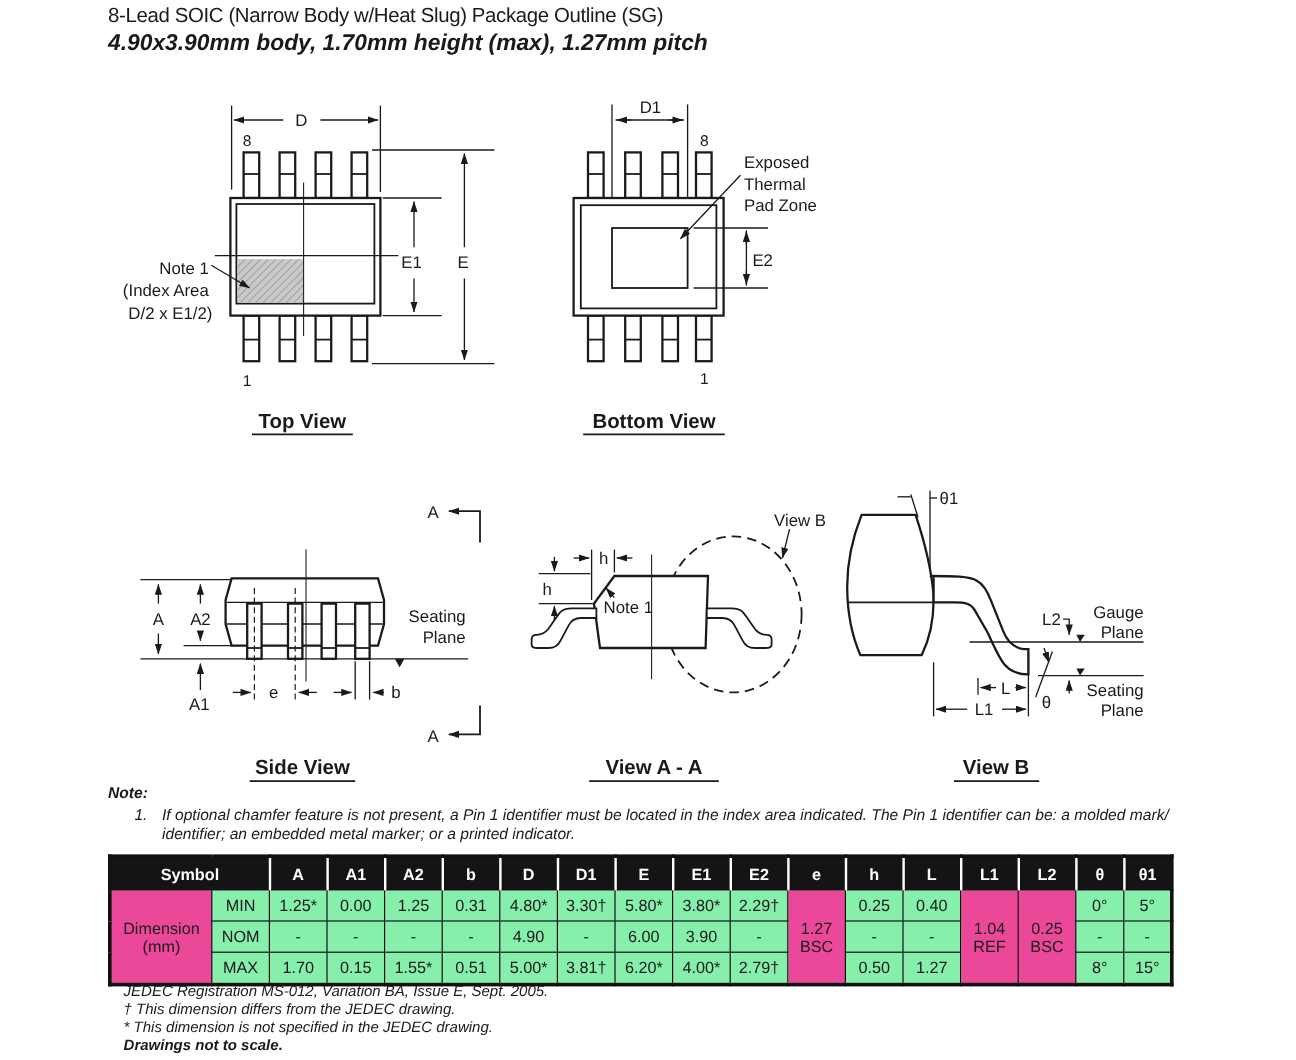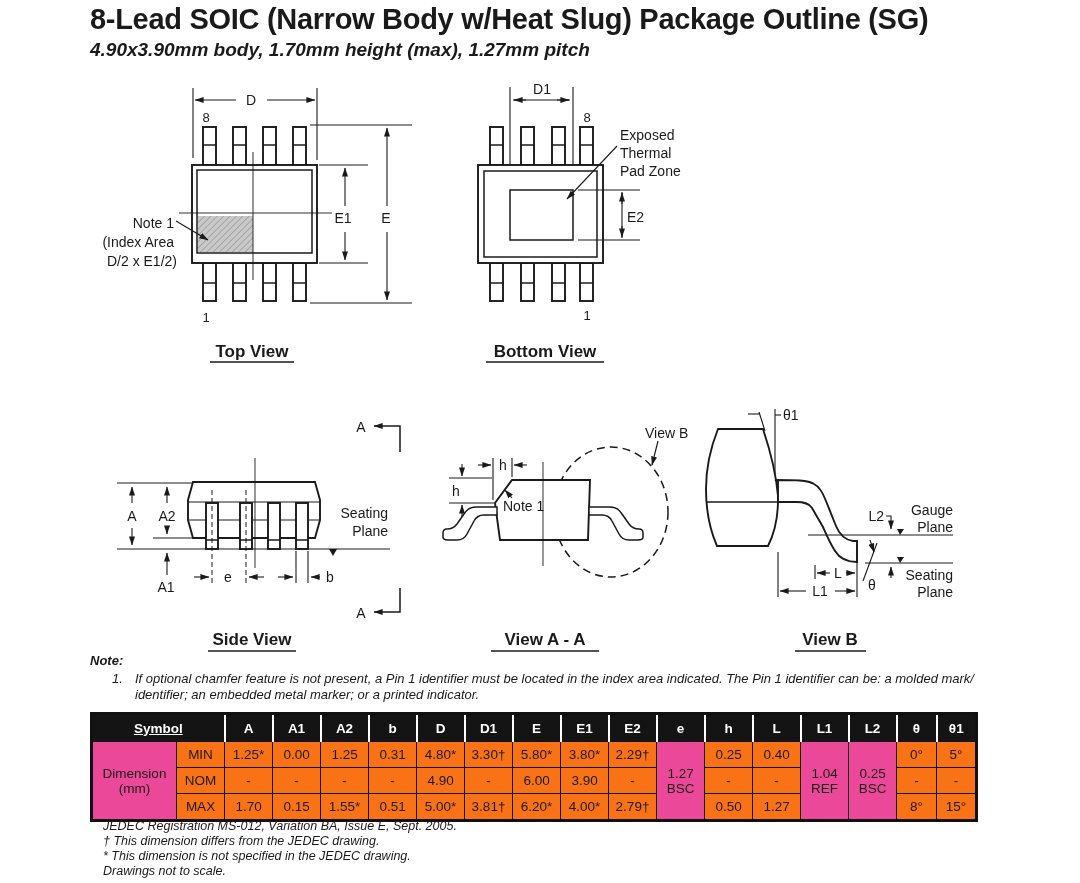--- a/index.html
+++ b/index.html
@@ -1,19 +1,19 @@
 <!DOCTYPE html>
 <html><head>
 <meta charset="utf-8">
 <style>
   html,body{margin:0;padding:0;background:#fff;}
   .page{position:relative;width:1080px;height:883px;background:#fff;overflow:hidden;
         font-family:"Liberation Sans",sans-serif;color:#1a1a1a;}
   .doc-header{position:absolute;left:90px;top:3px;}
-  .doc-title{font-size:29px;font-weight:bold;letter-spacing:-.3px;}
+  .doc-title{font-size:17px;font-weight:normal;letter-spacing:-.3px;}
   .doc-subtitle{font-size:19px;font-weight:bold;font-style:italic;margin-top:3px;}
 
   svg text{fill:#1a1a1a;font-family:"Liberation Sans",sans-serif;}
   .t14{font-size:14px;}
   .t13{font-size:13px;}
   .cap{font-size:17px;font-weight:bold;}
   .ln{stroke:#1a1a1a;fill:none;}
   .w2{stroke-width:1.9;}
   .w15{stroke-width:1.5;}
   .thin{stroke-width:1.1;}
@@ -26,26 +26,26 @@
   .note-heading{font-weight:bold;}
   .note-item{display:flex;margin-top:3px;}
   .note-no{width:23px;margin-left:22px;flex:none;}
   .note-text{width:845px;line-height:16px;}
 
   .dim-table{position:absolute;left:90px;top:712px;width:885px;border-collapse:collapse;
              table-layout:fixed;font-size:13.5px;text-align:center;}
   .dim-table th,.dim-table td{padding:0;vertical-align:middle;line-height:15px;}
   .dim-table{border:3px solid #111;}
   .dim-table th{background:#141414;color:#fff;font-weight:bold;height:26px;border-left:2px solid #fff;}
-  .dim-table th:first-child{border-left:none;text-decoration:underline;}
-  .dim-table td{border:1.5px solid #111;background:#f97316;height:25px;}
+  .dim-table th:first-child{border-left:none;}
+  .dim-table td{border:1.5px solid #111;background:#86efac;height:25px;}
   .dim-table td.white{background:#ec4899;}
 
   .footnotes{position:absolute;left:103px;top:819px;font-size:12.5px;font-style:italic;line-height:15px;}
-  .footnotes .bold{font-weight:normal;}
+  .footnotes .bold{font-weight:bold;}
 </style>
 </head>
 <body>
 
 <div class="page">
 
   <div class="doc-header">
     <div class="doc-title">8-Lead SOIC (Narrow Body w/Heat Slug) Package Outline (SG)</div>
     <div class="doc-subtitle">4.90x3.90mm body, 1.70mm height (max), 1.27mm pitch</div>
   </div>

